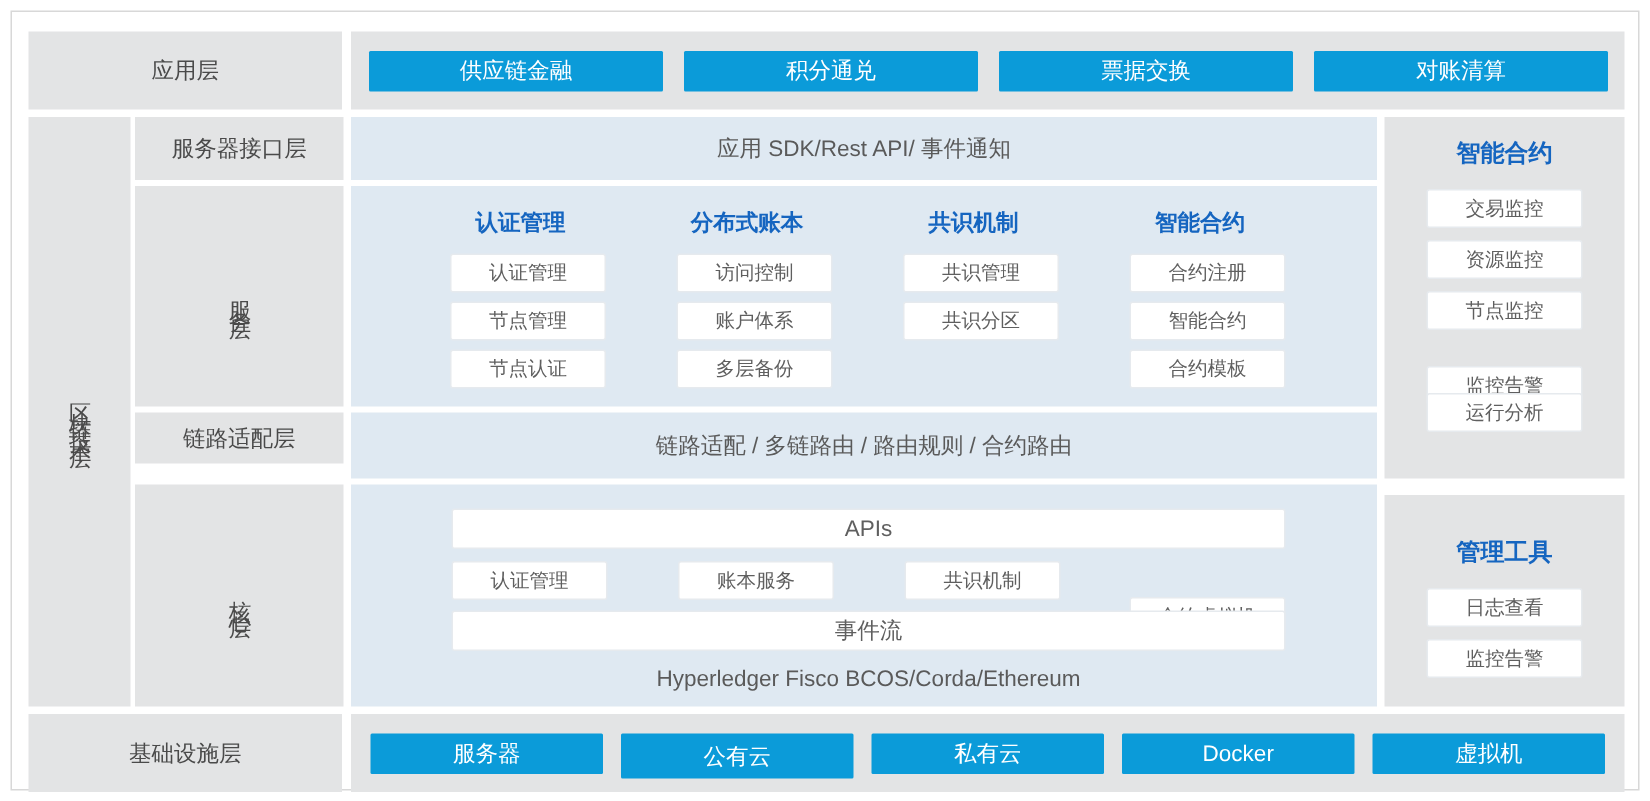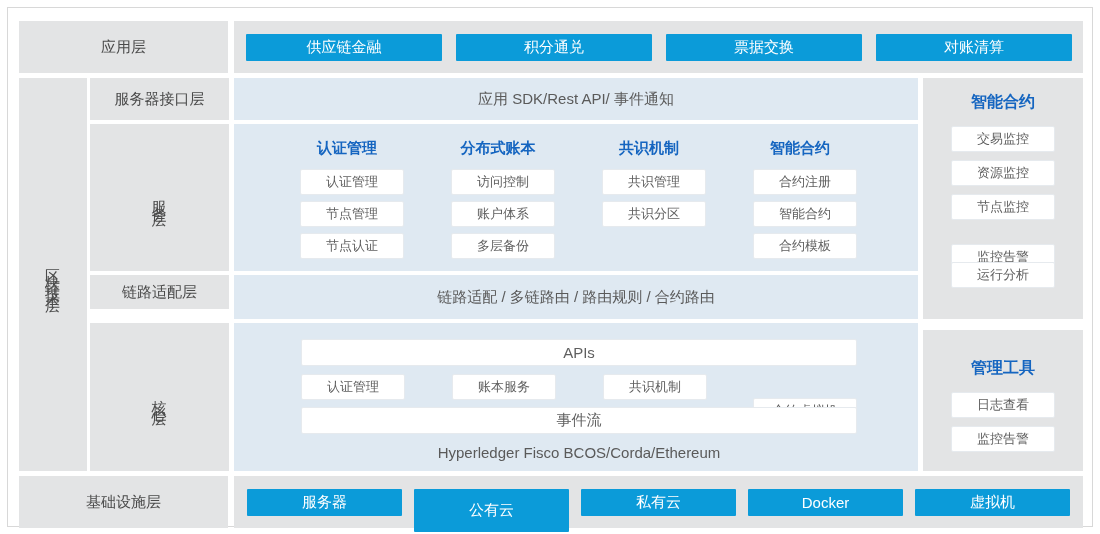--- a/index.html
+++ b/index.html
@@ -131,18 +131,18 @@
 
   <div class="abs" style="left:915px;top:322px;width:160px;height:141px;background:#e3e4e5;"></div>
   <div class="abs colhead" style="left:915px;top:348px;width:160px;height:24px;font-size:16px;">管理工具</div>
   <div class="abs whitebox" style="left:943px;top:384px;width:104px;height:26px;">日志查看</div>
   <div class="abs whitebox" style="left:943px;top:418px;width:104px;height:26px;">监控告警</div>
 
   <div class="abs grey" style="left:11px;top:468px;width:209px;height:52px;">基础设施层</div>
   <div class="abs" style="left:226px;top:468px;width:849px;height:52px;background:#e3e4e5;"></div>
 
   <div class="abs bluebtn" style="left:239px;top:481px;width:155px;height:27px;">服务器</div>
-  <div class="abs bluebtn" style="left:406px;top:481px;width:155px;height:43px;">公有云</div>
+  <div class="abs bluebtn" style="left:406px;top:481px;width:155px;height:30px;">公有云</div>
   <div class="abs bluebtn" style="left:573px;top:481px;width:155px;height:27px;">私有云</div>
   <div class="abs bluebtn" style="left:740px;top:481px;width:155px;height:27px;">Docker</div>
   <div class="abs bluebtn" style="left:907px;top:481px;width:155px;height:27px;">虚拟机</div>
 
 </div>
 
 </body></html>

